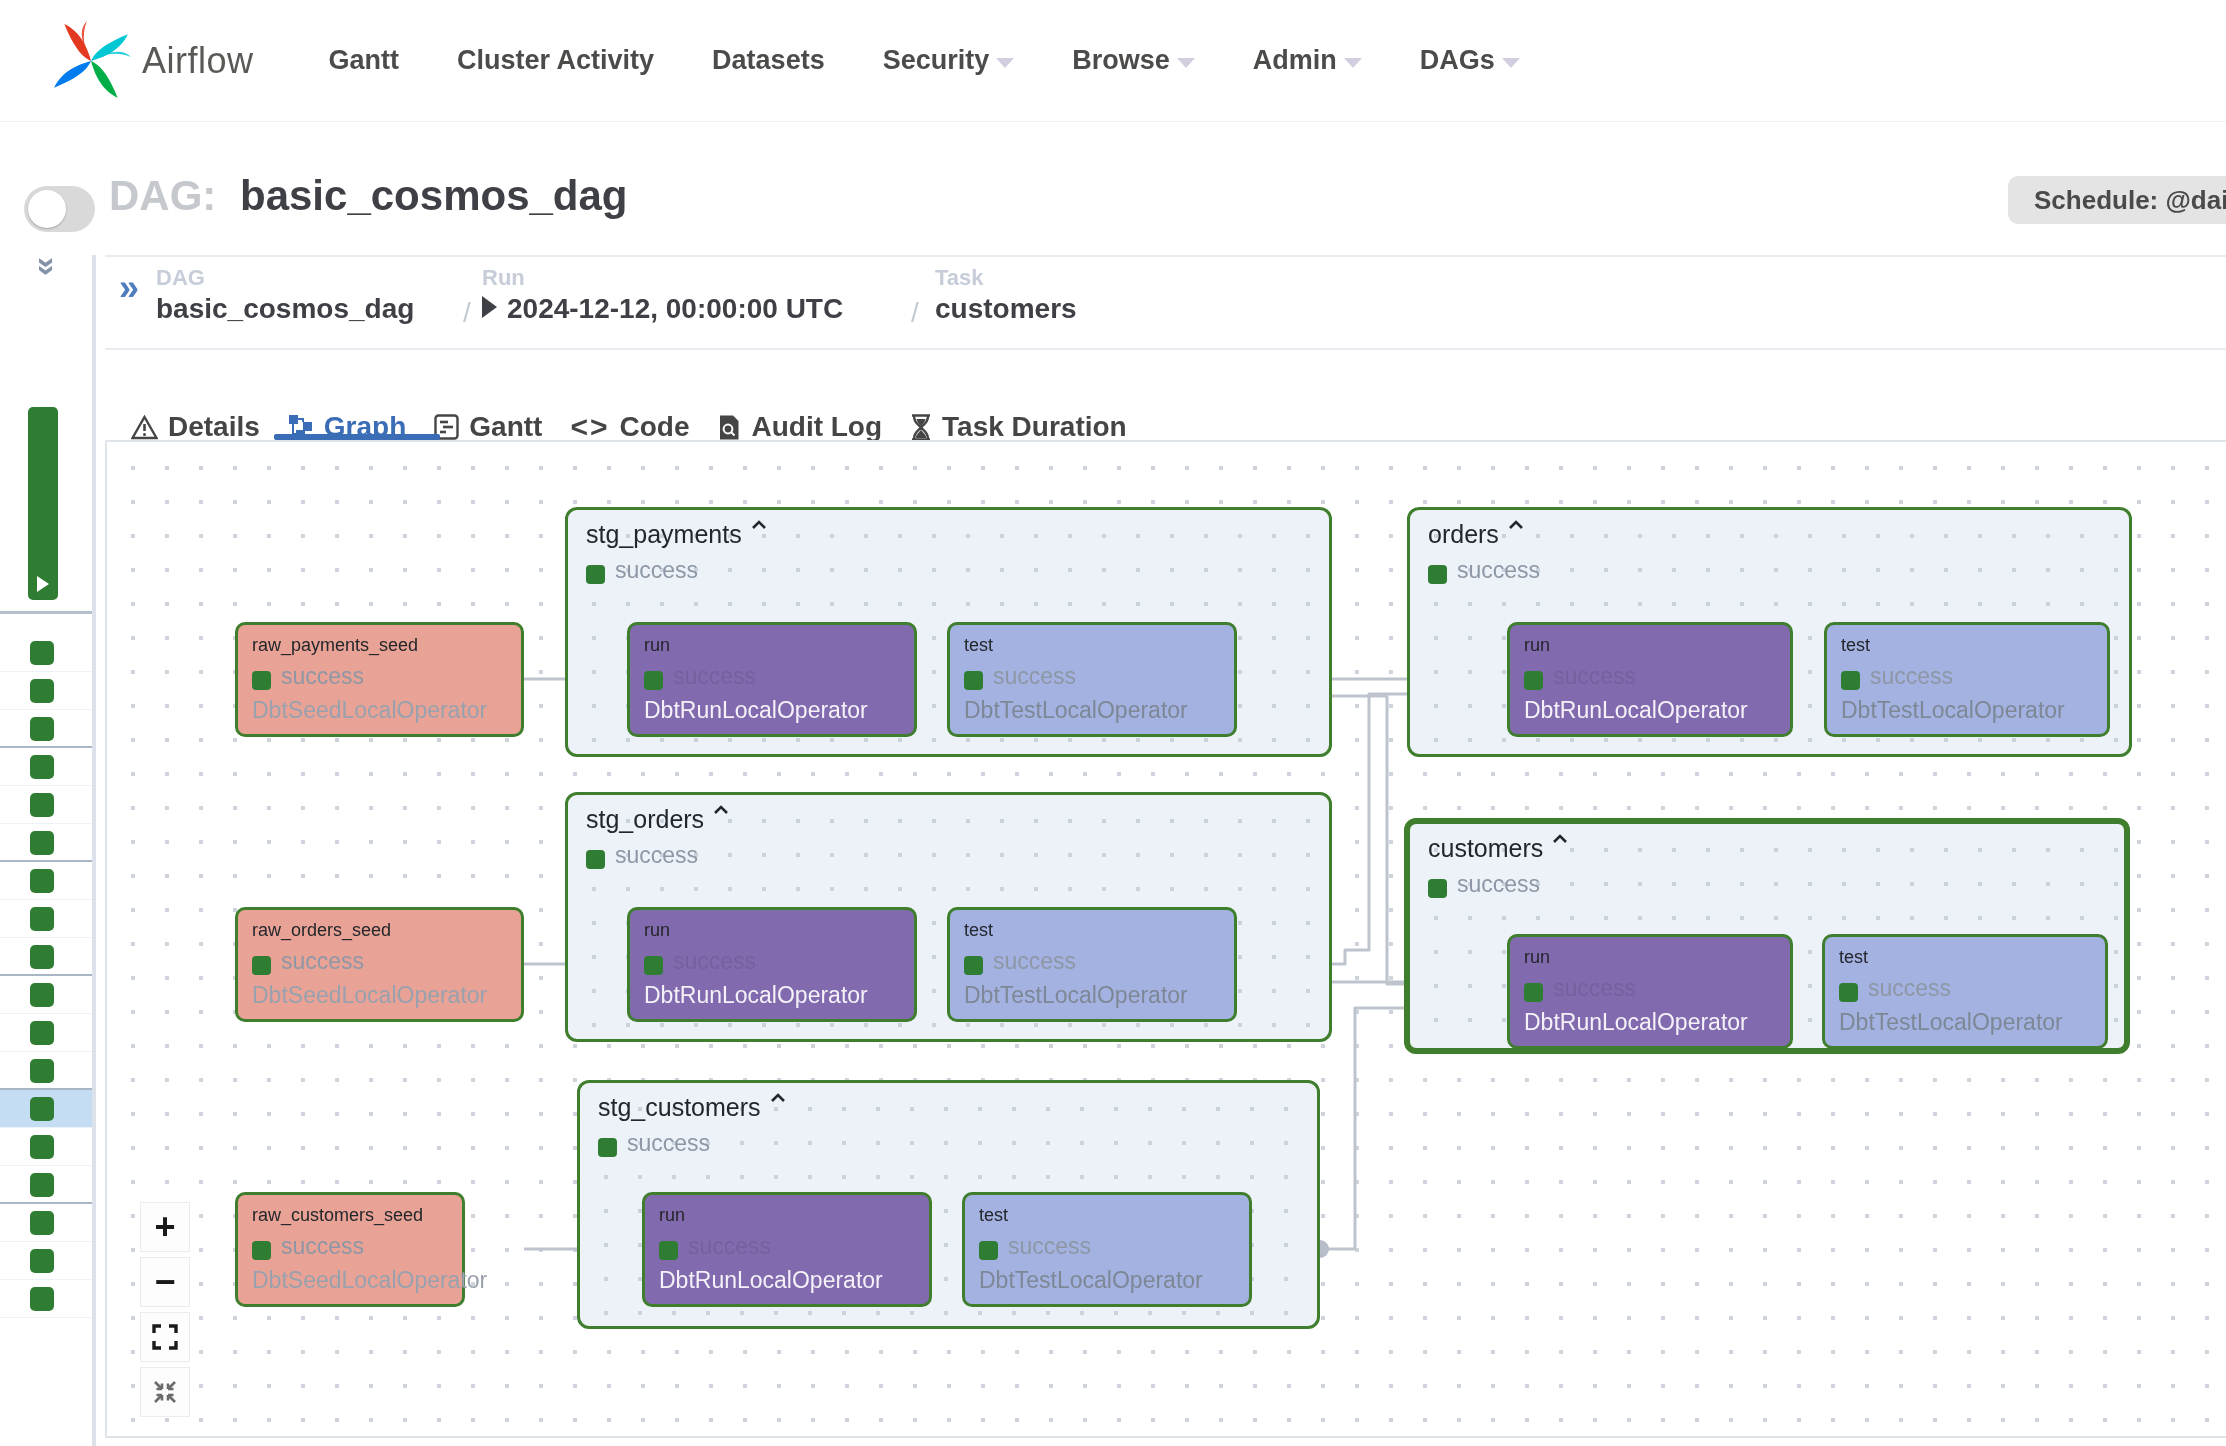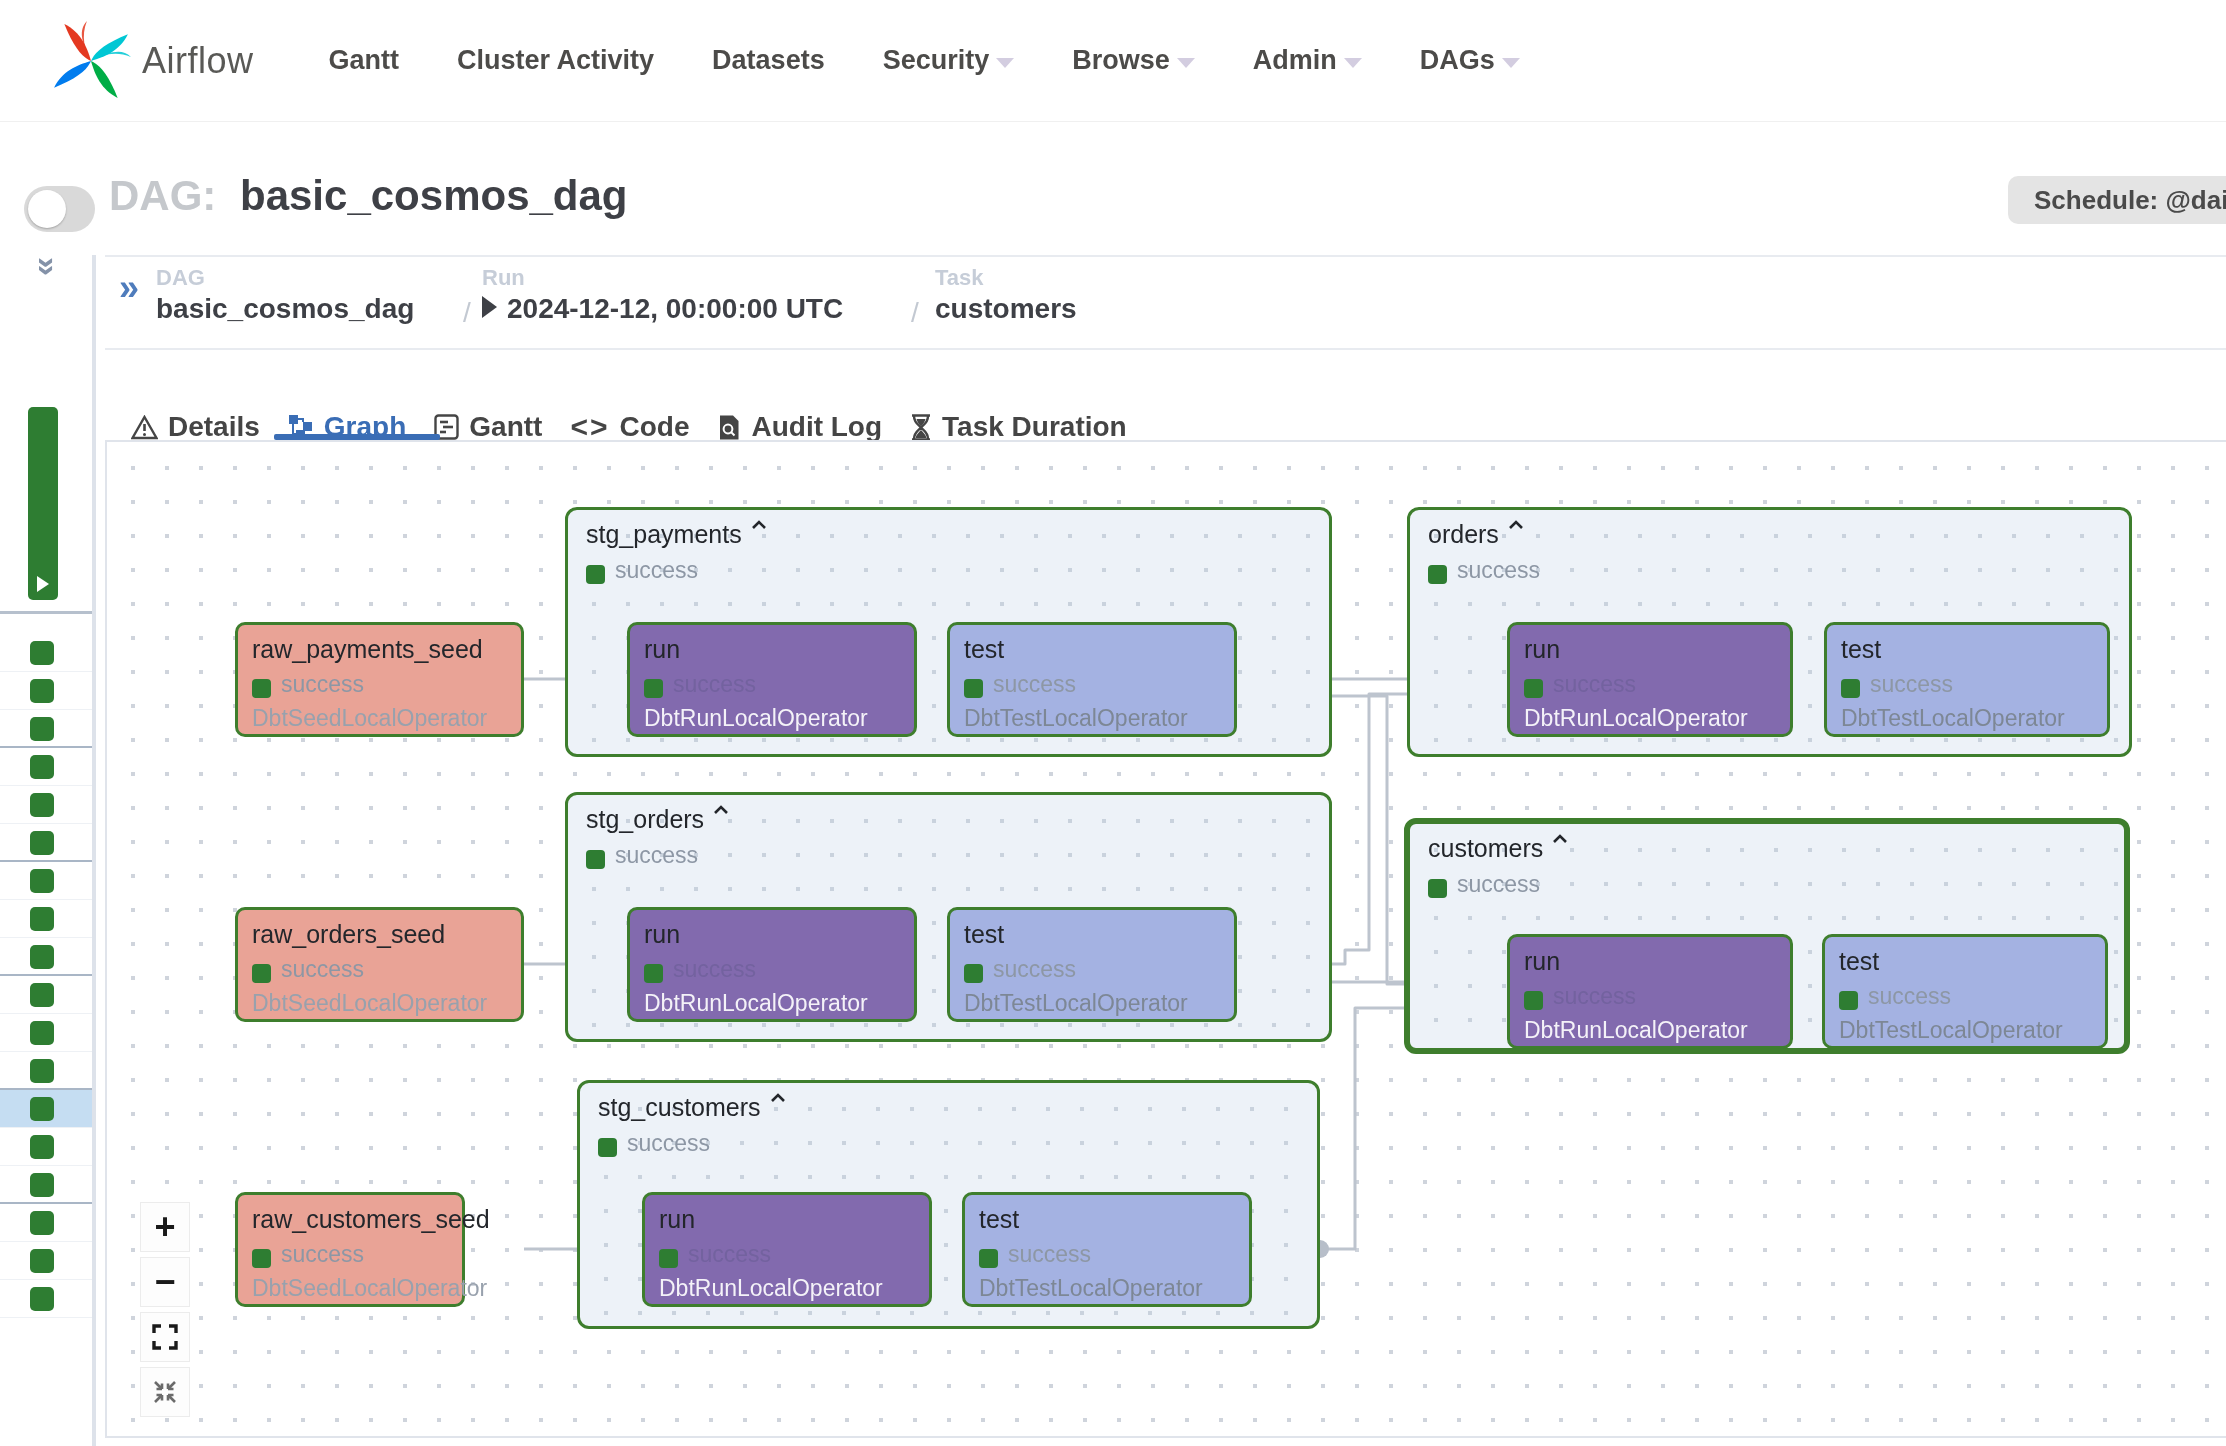--- a/index.html
+++ b/index.html
@@ -75,21 +75,21 @@
     background-position:9px 9px; cursor:pointer; }
   .tg.selected { border-width:6px; }
   .tg-head { position:absolute; left:18px; top:10px; }
   .tg-name { font-size:25px; color:#23262b; display:flex; gap:9px; }
   .chev-up { width:16px; height:10px; display:inline-block; }
   .status-row { display:flex; align-items:flex-end; gap:10px; margin-top:8px; }
   .status-sq { width:19px; height:19px; border-radius:4px; background:#2e7d32; flex:none; }
   .status-txt { font-size:23px; color:#8d97a5; }
 
   .node { position:absolute; border:3px solid #3e7e2d; border-radius:10px; padding:8px 14px; cursor:pointer; }
-  .node-title { font-size:25px; color:#23262b; margin-top:2px; }
+  .node-title { font-size:18px; color:#23262b; margin-top:2px; }
   .node .status-row { margin-top:7px; }
   .node-op { font-size:23px; margin-top:7px; white-space:nowrap; }
   .node.seed { background:#e9a396; }
   .node.seed .node-op { color:#98a1ad; }
   .node.run  { background:#826aae; }
   .node.run .status-txt { color:#73629f; }
   .node.run .node-op { color:#f4f2f8; }
   .node.test { background:#a4b2e2; }
   .node.test .node-op { color:#7d8795; }
 

